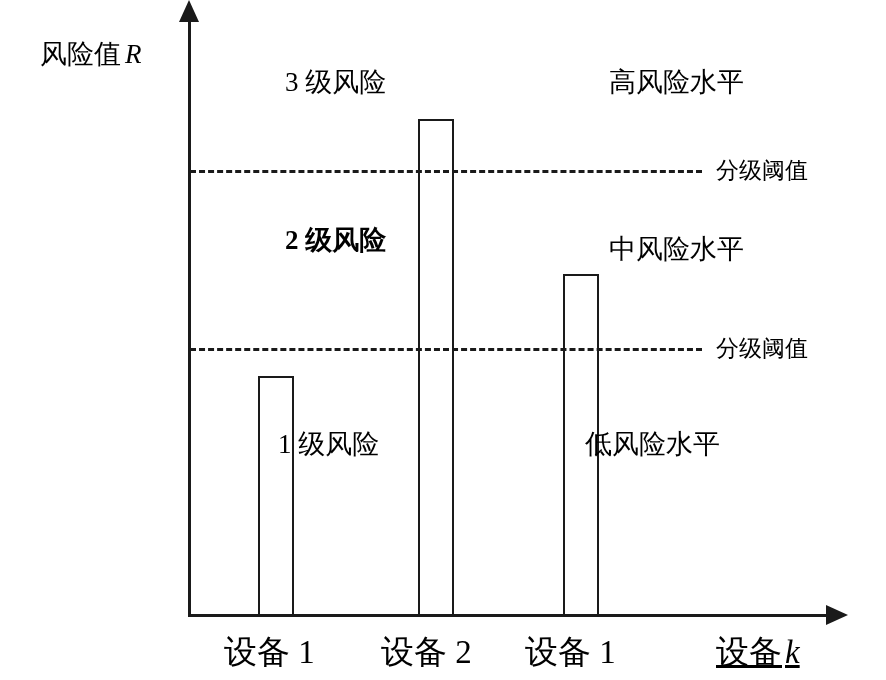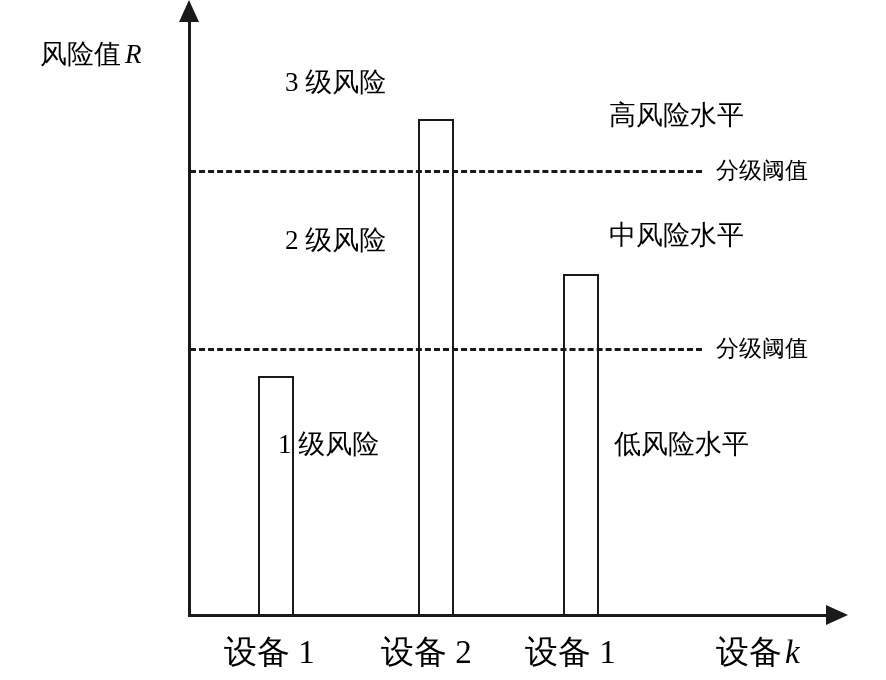--- a/index.html
+++ b/index.html
@@ -119,29 +119,29 @@
   <div class="bar" style="left:418px; top:119px; width:36px; height:497px;"></div>
   <div class="bar" style="left:563px; top:274px; width:36px; height:342px;"></div>
 
   <div class="threshold" style="top:170px;"></div>
   <div class="threshold-label" style="top:155px;">分级阈值</div>
 
   <div class="threshold" style="top:348px;"></div>
   <div class="threshold-label" style="top:333px;">分级阈值</div>
 
   <div class="zone-label" style="left:285px; top:64px;">3 级风险</div>
-  <div class="zone-label" style="left:609px; top:64px;margin-top:33px;">高风险水平</div>
+  <div class="zone-label" style="left:609px; top:64px;">高风险水平</div>
 
-  <div class="zone-label" style="left:285px; top:222px;">2 级风险</div>
-  <div class="zone-label" style="left:609px; top:217px;text-align:right;">中风险水平</div>
+  <div class="zone-label" style="left:285px; top:222px;font-weight:bold;">2 级风险</div>
+  <div class="zone-label" style="left:609px; top:231px;text-align:right;">中风险水平</div>
 
   <div class="zone-label" style="left:278px; top:426px;">1 级风险</div>
-  <div class="zone-label" style="left:614px; top:426px;">低风险水平</div>
+  <div class="zone-label" style="left:585px; top:426px;">低风险水平</div>
 
   <div class="x-axis-label" style="left:224px;">设备 1</div>
   <div class="x-axis-label" style="left:381px;">设备 2</div>
   <div class="x-axis-label" style="left:525px;">设备 1</div>
 
-  <div class="x-axis-label" style="left:716px;">
+  <div class="x-axis-label" style="left:716px;text-decoration:underline;">
     <span>设备</span><span class="ital">k</span>
   </div>
 
 </div>
 
 </body></html>

